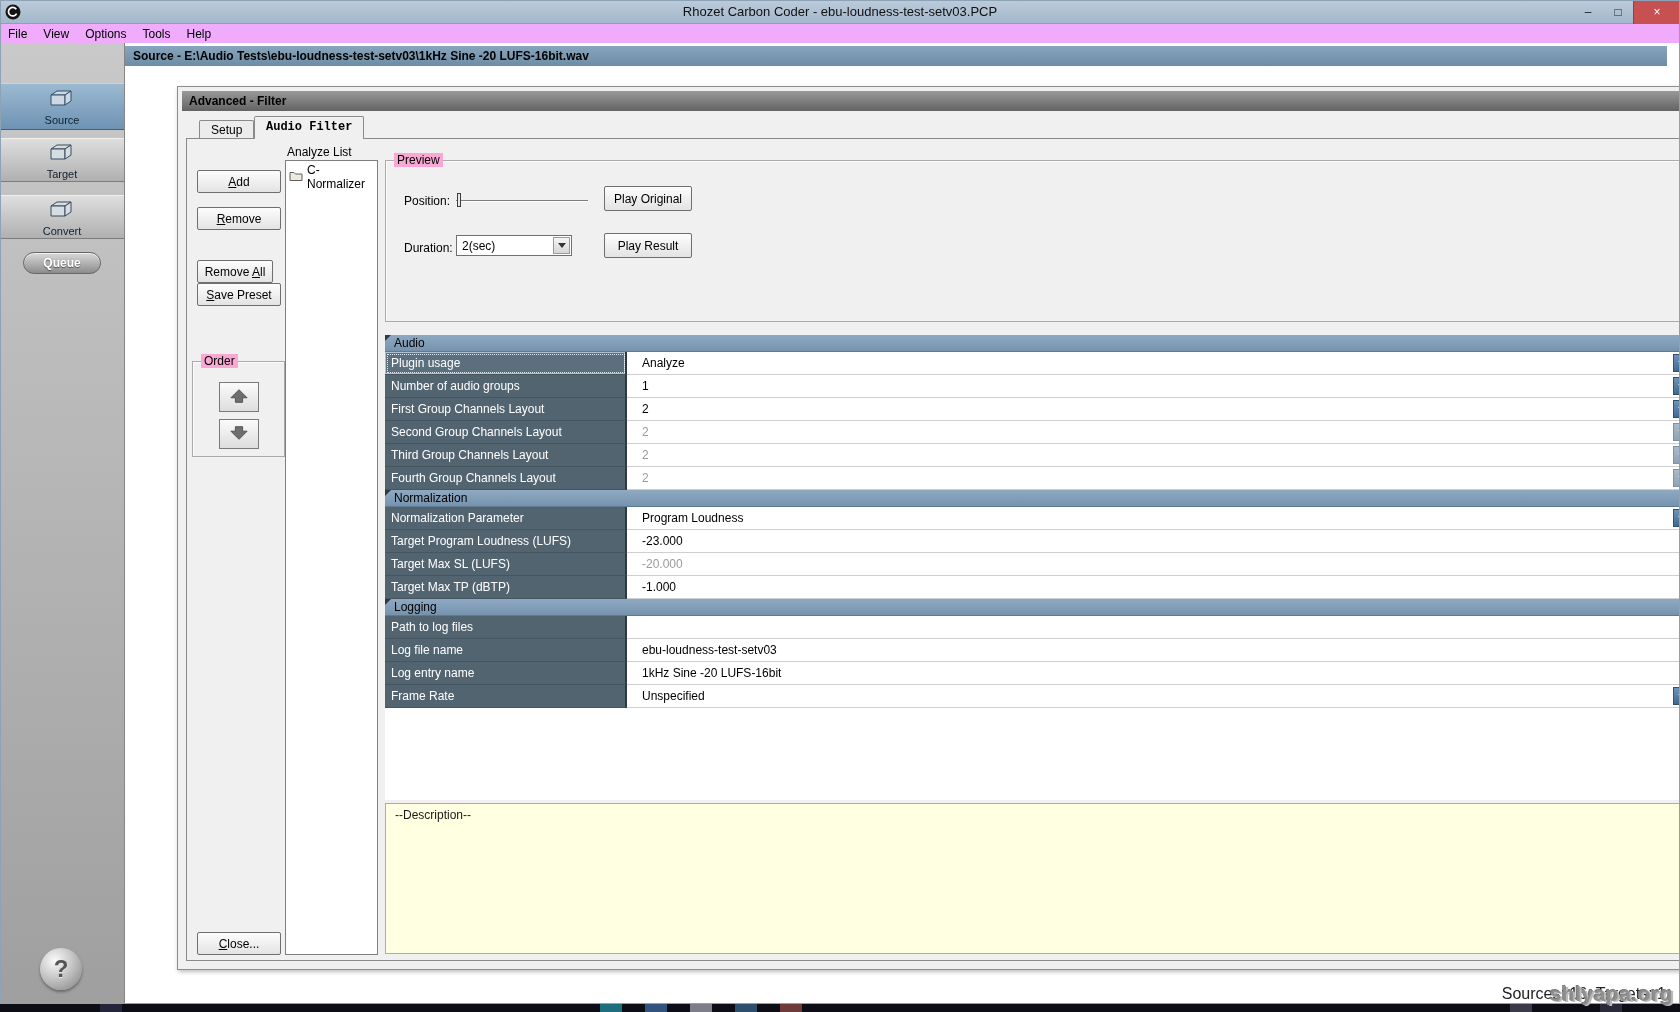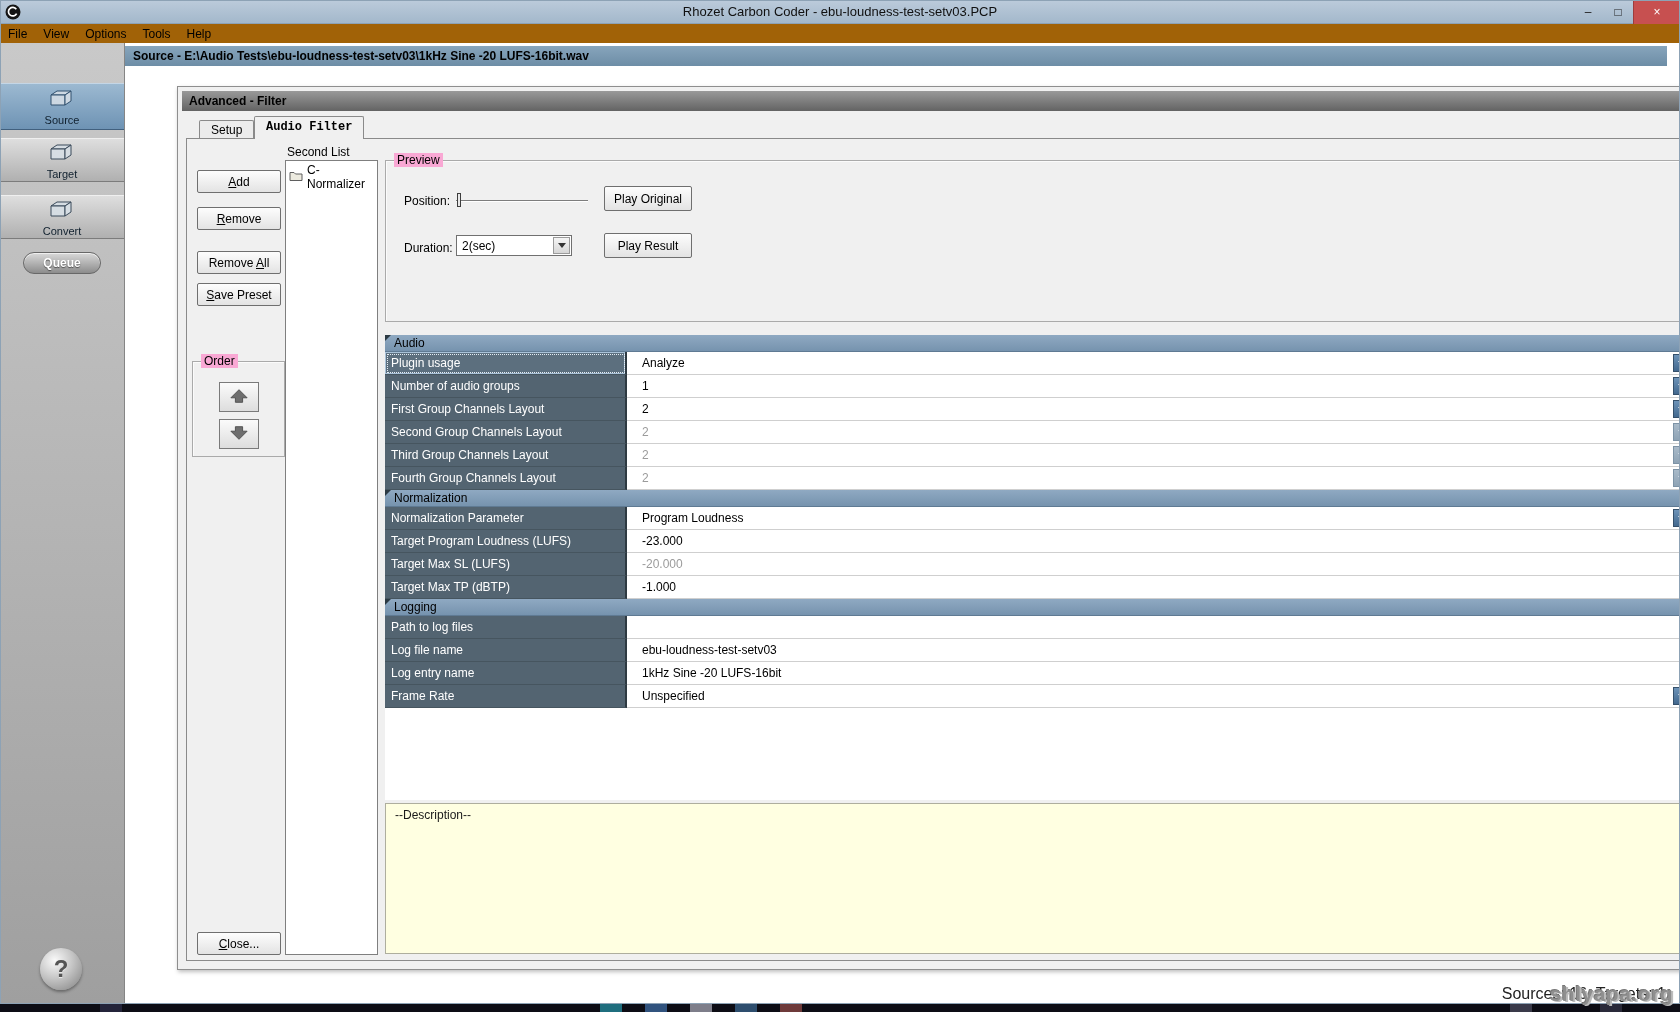--- a/index.html
+++ b/index.html
@@ -12,21 +12,21 @@
   .titlebar { position:absolute; left:0; top:0; width:1680px; height:24px;
     background:linear-gradient(180deg,#bccbdb,#a3b8cb); border-bottom:1px solid #8da2b5;
     display:flex; align-items:center; }
   .app-icon { position:absolute; left:5px; top:4px; width:16px; height:16px; }
   .title-text { flex:1; text-align:center; font-size:13px; color:#101010; }
   .win-controls { position:absolute; right:0; top:0; height:24px; display:flex; }
   .win-btn { width:30px; height:24px; display:flex; align-items:center; justify-content:center;
     font-size:12px; color:#222; cursor:default; }
   .win-btn.close { width:47px; background:#c75050; color:#fff; border-left:1px solid #9e3c3c; }
   
-  .menubar { position:absolute; left:0; top:24px; width:1680px; height:19px; background:#a16207;
+  .menubar { position:absolute; left:0; top:24px; width:1680px; height:19px; background:#f0abfc;
     display:flex; align-items:center; }
   .menu-item { padding:2px 8px; }
   
   .sidebar { position:absolute; left:0; top:43px; width:125px; bottom:8px;
     background:linear-gradient(180deg,#c9c9c9,#9f9f9f); border-right:1px solid #858585; }
   .side-btn { position:absolute; left:0; width:124px; display:flex; flex-direction:column;
     align-items:center; justify-content:center; gap:2px;
     background:linear-gradient(180deg,#dedede,#b0b0b0);
     border-top:1px solid #efefef; border-bottom:1px solid #7c7c7c; cursor:pointer; }
   .side-btn.active { background:linear-gradient(180deg,#9cb9d1,#6e93b4); border-top:1px solid #c4d6e6;
@@ -59,21 +59,21 @@
   .tab.setup { left:21px; top:33px; height:18px; line-height:18px; z-index:1; }
   .tab.audio { left:76px; top:29px; height:23px; line-height:21px; font-weight:bold; background:#f0f0f0;font-family:Liberation Mono, monospace; }
   .tab-body { position:absolute; left:8px; top:51px; right:8px; bottom:8px;
     border:1px solid #8a8a8a; background:#f0f0f0; z-index:1; }
   
   .btn { position:absolute; height:23px; background:linear-gradient(180deg,#fdfdfd,#e3e3e3);
     border:1px solid #6f6f6f; border-radius:2px; font-family:inherit; font-size:12px; color:#000;
     cursor:pointer; }
   .btn-add { left:10px; top:31px; width:84px; }
   .btn-remove { left:10px; top:68px; width:84px; }
-  .btn-removeall { left:10px; top:112px; width:84px; }
+  .btn-removeall { left:10px; top:121px; width:76px; }
   .btn-save { left:10px; top:144px; width:84px; }
   .btn-close { left:10px; top:793px; width:84px; }
   
   .groupbox { position:absolute; border:1px solid #aaaaaa; box-shadow:1px 1px 0 #fbfbfb inset; }
   .group-label { position:absolute; top:-8px; left:8px; background:#f9a8d4; padding:0 3px; }
   .order-box { left:5px; top:222px; width:93px; height:96px; }
   .order-btn { position:absolute; left:26px; width:40px; height:30px;
     background:linear-gradient(180deg,#fbfbfb,#dddddd); border:1px solid #7a7a7a; cursor:pointer;
     display:flex; align-items:center; justify-content:center; }
   .order-btn.up { top:20px; } .order-btn.down { top:57px; }
@@ -232,21 +232,21 @@
           <span>
             <svg width="22" height="18" viewBox="0 0 24 20">
                 <path d="M12 17 L3 8 H8 V3 H16 V8 H21 Z" fill="#6e6e6e" stroke="#4c4c4c"></path>
               </svg>
           </span>
         </button>
       </div>
 
       <button class="btn btn-close"><u>C</u>lose...</button>
 
-      <div class="filter-list-label">Second List</div>
+      <div class="filter-list-label">Analyze List</div>
       <div class="filter-list">
         <div class="filter-item">
           <span>
             <svg width="14" height="11" viewBox="0 0 14 11">
                 <path d="M1 2.5 h4 l1.5 1.5 H13 v6.5 H1 Z" fill="#eceadf" stroke="#5f5f5f"></path>
               </svg>
           </span>
           <span>C-Normalizer</span>
         </div>
       </div>

